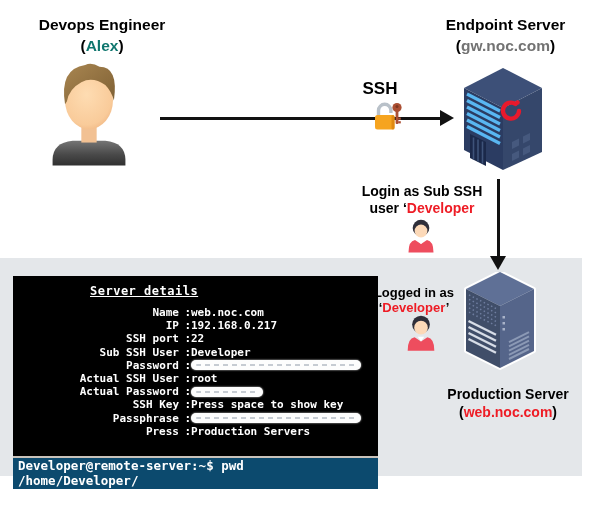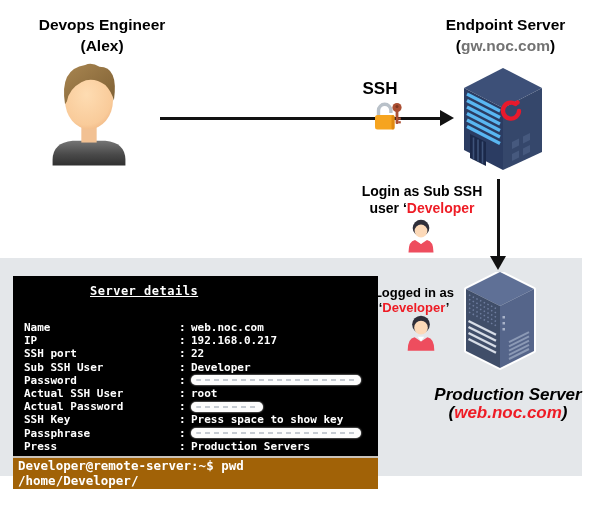--- a/index.html
+++ b/index.html
@@ -8,36 +8,36 @@
   .canvas { position:relative; width:600px; height:517px; background:#fff; overflow:hidden; }
   .abs { position:absolute; }
   .lbl { font-weight:bold; color:#000; text-align:center; }
   .red { color:#ee1c25; }
 
   .devops-block   { left:18px;  top:14px;  width:168px; font-size:15.5px; line-height:21px; }
   .gateway-block  { left:423px; top:14px;  width:165px; font-size:15.5px; line-height:21px; }
   .ssh-label      { left:355px; top:79px;  width:50px;  font-size:17px; }
   .login-block    { left:352px; top:183px; width:140px; font-size:14px;   line-height:17px;text-align:center; }
   .logged-block   { left:358px; top:285px; width:112px; font-size:13px;   line-height:15px; }
-  .production-block{ left:424px; top:386px; width:168px; font-size:17px; line-height:17.5px;font-style:italic; }
+  .production-block{ left:424px; top:386px; width:168px; font-size:14px; line-height:17.5px; }
   .endpoint-label { left:440px; top:492px; width:146px; font-size:14.5px; }
 
   .zone { left:0; top:258px; width:582px; height:218px; background:#e4e7ea; }
 
   .h-arrow-line { left:160px; top:117px; width:282px; height:3px; background:#111; }
   .h-arrow-head { left:440px; top:110px; width:0; height:0;
                   border-left:14px solid #111; border-top:8.5px solid transparent; border-bottom:8.5px solid transparent; }
   .v-arrow-line { left:497px; top:179px; width:3px; height:78px; background:#111; }
   .v-arrow-head { left:490px; top:256px; width:0; height:0;
                   border-top:14px solid #111; border-left:8.5px solid transparent; border-right:8.5px solid transparent; }
 
   .terminal { position:absolute; left:13px; top:276px; width:365px; height:213px; background:#000;
               font-family:"DejaVu Sans Mono","Liberation Mono",monospace; color:#fff; font-weight:bold; }
   .term-title { display:inline-block; margin:8px 0 0 77px; font-size:12px; text-decoration:underline; letter-spacing:.5px; }
-  .term-rows { margin-top:22px; font-size:11px; line-height:13.2px; }
+  .term-rows { margin-top:7px; font-size:11px; line-height:13.2px;text-align:right; }
   .trow { display:flex; }
   .tlabel { flex:none; width:166px; padding-left:11px; white-space:pre; }
   .tcolon { flex:none; width:12px; }
   .tvalue { flex:1; display:flex; align-items:center; white-space:pre; }
   .redact { display:inline-block; height:10px; border-radius:5px; background:#fdfdfd; position:relative;
             box-shadow:0 0 2px rgba(255,255,255,.9); }
   .redact::after { content:""; position:absolute; left:5px; right:5px; top:4px; height:2px; border-radius:1px;
             background:repeating-linear-gradient(90deg,#8f9aa8 0 5px,transparent 5px 9px); opacity:.5; }
   .redact.wide { width:170px; } .redact.narrow { width:72px; }
   .term-prompt { position:absolute; left:0; right:0; bottom:0; height:33px; background:#38102c;
@@ -47,21 +47,21 @@
 </style>
 </head>
 <body>
 
 <div class="canvas">
 
   <div class="abs zone" style="background: rgb(228, 231, 234);"></div>
 
   <div class="abs lbl devops-block">
     <div>Devops Engineer</div>
-    <div><span>(</span><span class="red" style="color: #000000;">Alex</span><span>)</span></div>
+    <div><span>(</span><span class="red" style="color: #0f766e;">Alex</span><span>)</span></div>
   </div>
 
   <div class="abs lbl gateway-block">
     <div>Endpoint Server</div>
     <div><span>(</span><span class="red" style="color: #737373;">gw.noc.com</span><span>)</span></div>
   </div>
 
   <svg class="abs" style="left:43px; top:52px;" width="92" height="114" viewBox="0 0 96 118">
     <defs>
       <radialGradient id="faceG" cx="45%" cy="40%" r="70%">
@@ -241,19 +241,19 @@
           <span class="tlabel">Passphrase</span>
           <span class="tcolon">:</span>
           <span class="tvalue"><span class="redact wide"></span></span>
         </div>
         <div class="trow">
           <span class="tlabel">Press</span>
           <span class="tcolon">:</span>
           <span class="tvalue">Production Servers</span>
         </div>
       </div>
-    <div class="term-prompt" style="background: #a16207;">
+    <div class="term-prompt" style="background: #0c4a6e;">
       <div>Developer@remote-server:~$ pwd</div>
       <div>/home/Developer/</div>
     </div>
   </div>
 
 </div>
 
 </body></html>

